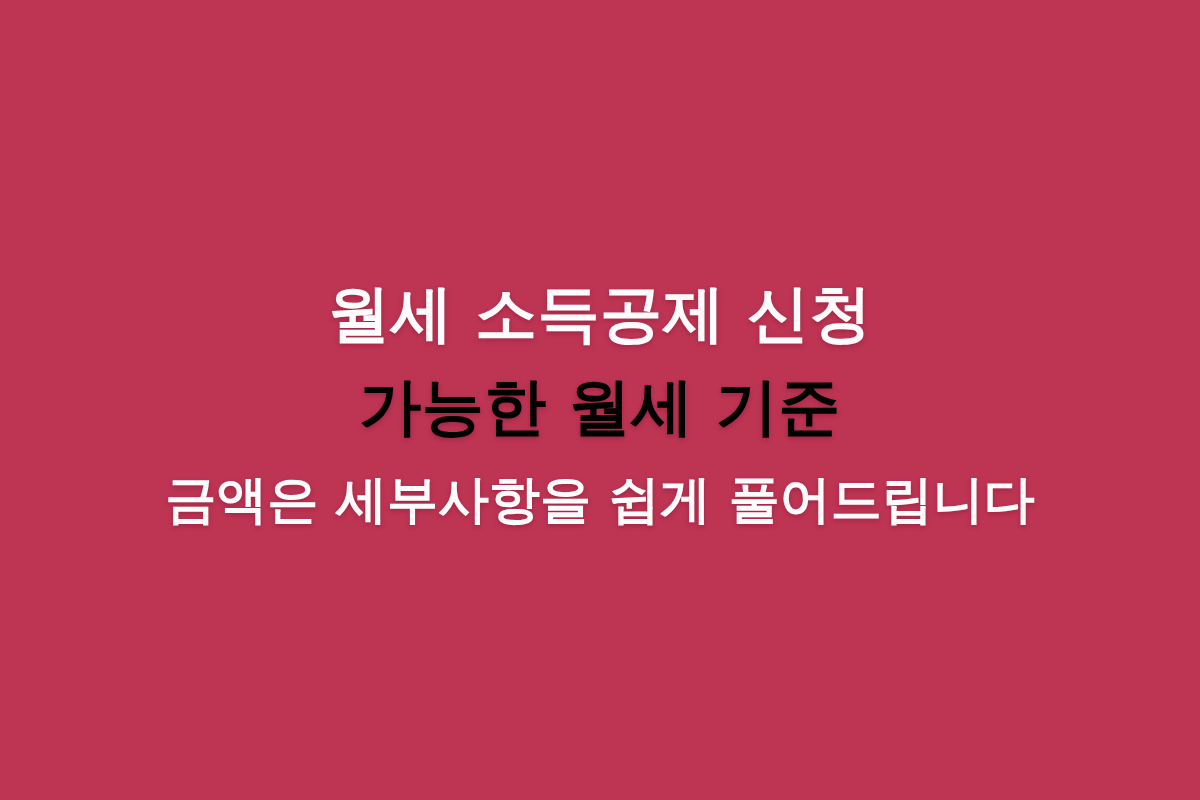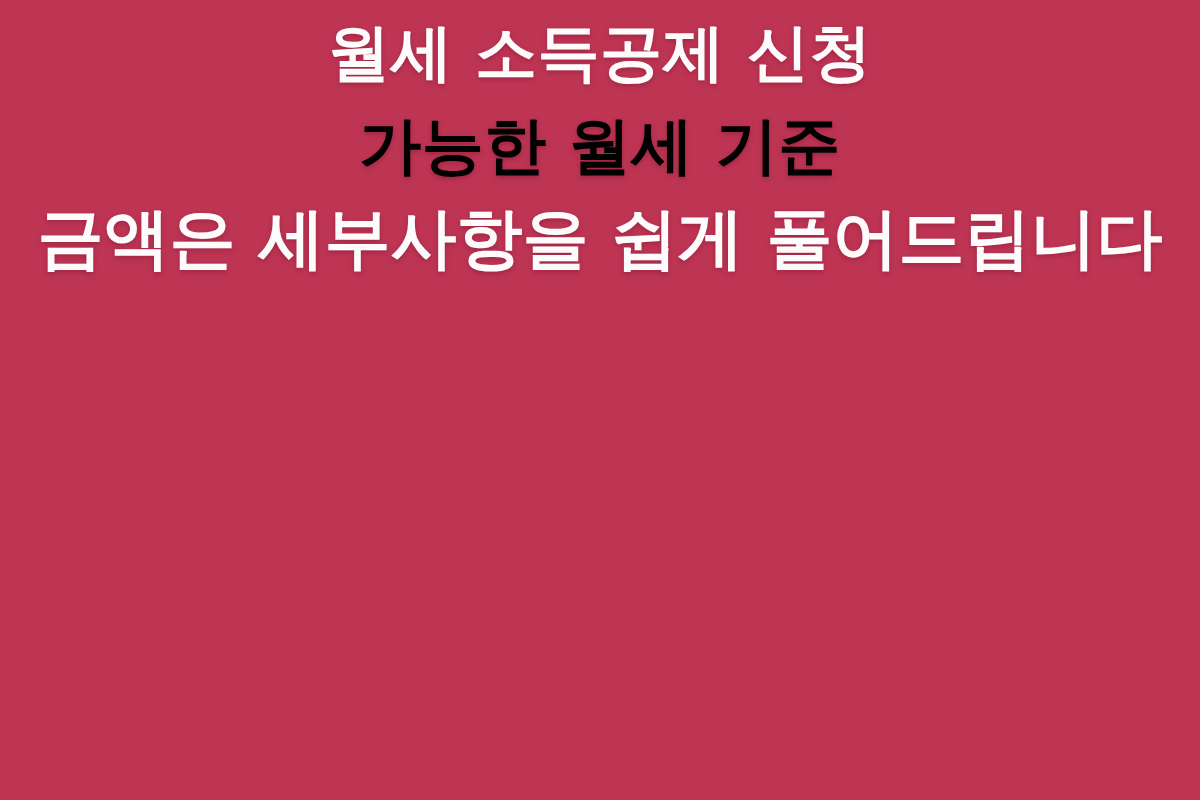--- a/index.html
+++ b/index.html
@@ -14,20 +14,21 @@
     overflow: hidden;
     font-family: "Liberation Sans", "DejaVu Sans", sans-serif;
   }
 
   #thumbnail-card {
     position: relative;
     width: 1200px;
     height: 800px;
     box-sizing: border-box;
     display: flex;
+    align-items: center;
     justify-content: center;
     
   }
 
   #title-block {
     width: 100%;
     padding: 0 24px;
     box-sizing: border-box;
     text-align: center;
     
@@ -42,21 +43,21 @@
     font-weight: 600;
     letter-spacing: 0.5px;
     white-space: nowrap;
     
     text-rendering: optimizeLegibility;
     -webkit-font-smoothing: antialiased;
   }
 
   
   .title-line.line-wide {
-    font-size: 66px;
+    font-size: 51px;
     letter-spacing: 0px;
   }
 </style>
 </head>
 <body>
 
 <div id="thumbnail-card" style="background-color: rgb(190, 53, 84);">
 
   <div id="title-block">
 

